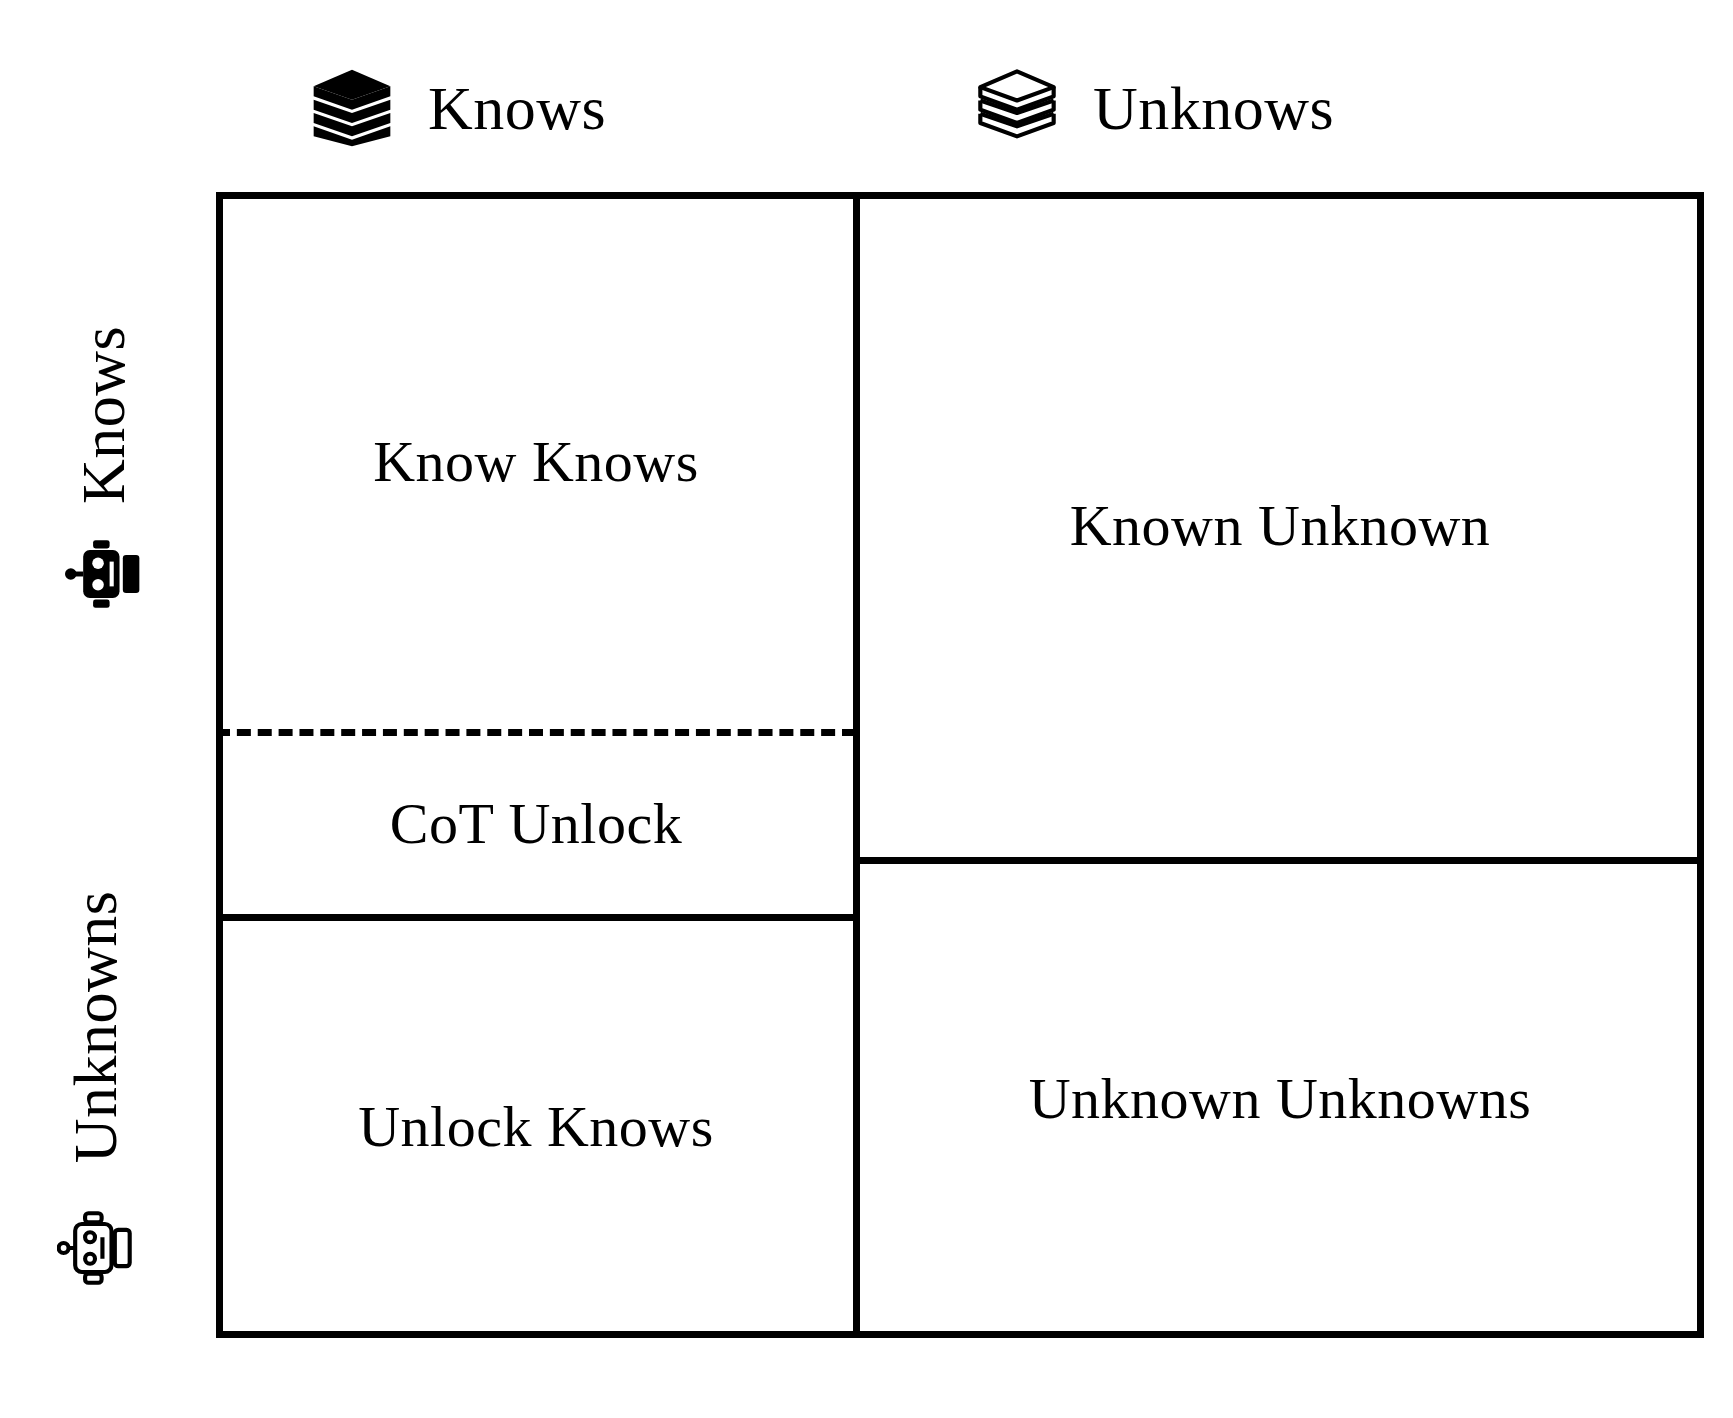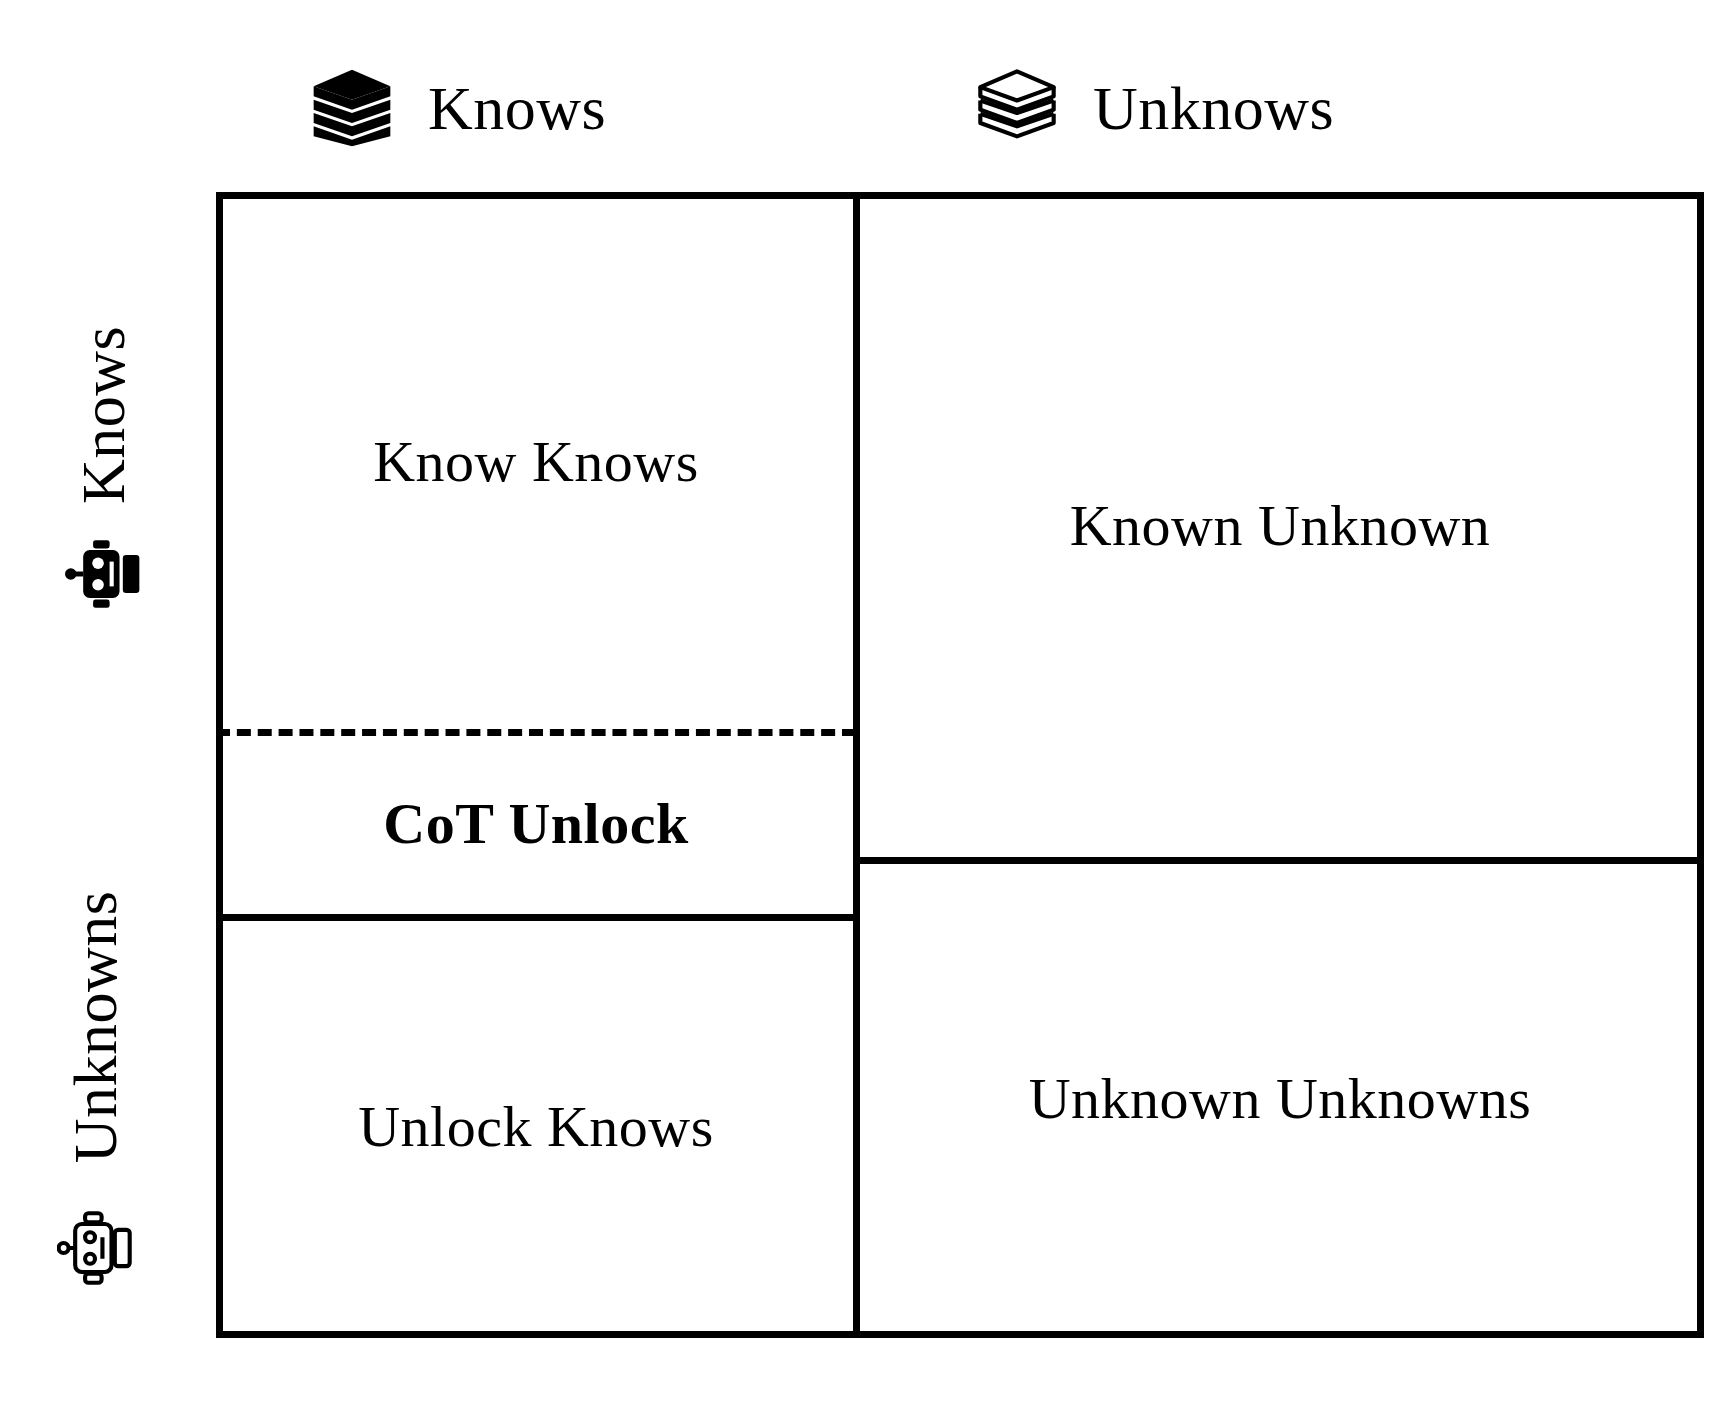--- a/index.html
+++ b/index.html
@@ -96,21 +96,21 @@
     text-align: center;
   }
   .cell-text {
     font-size: 58px;
     line-height: 1.15;
     white-space: nowrap;
     letter-spacing: 0.5px;
   }
 
   #cell-know-knows       { left: 0;     top: 0;    width: 640px; height: 540px; }
-  #cell-cot-unlock       { left: 0;     top: 540px; width: 640px; height: 185px; font-weight: bold; }
+  #cell-cot-unlock       { left: 0;     top: 540px; width: 640px; height: 185px; }
   #cell-unknown-knows    { left: 0;     top: 725px; width: 640px; height: 421px; }
   #cell-known-unknowns   { left: 640px; top: 0;    width: 848px; height: 668px; }
   #cell-unknown-unknowns { left: 640px; top: 668px; width: 848px; height: 478px; }
 
   .dashed-divider {
     position: absolute;
     left: 0;
     width: 640px;
     height: 0;
     border-top: 7px dashed #000000;

